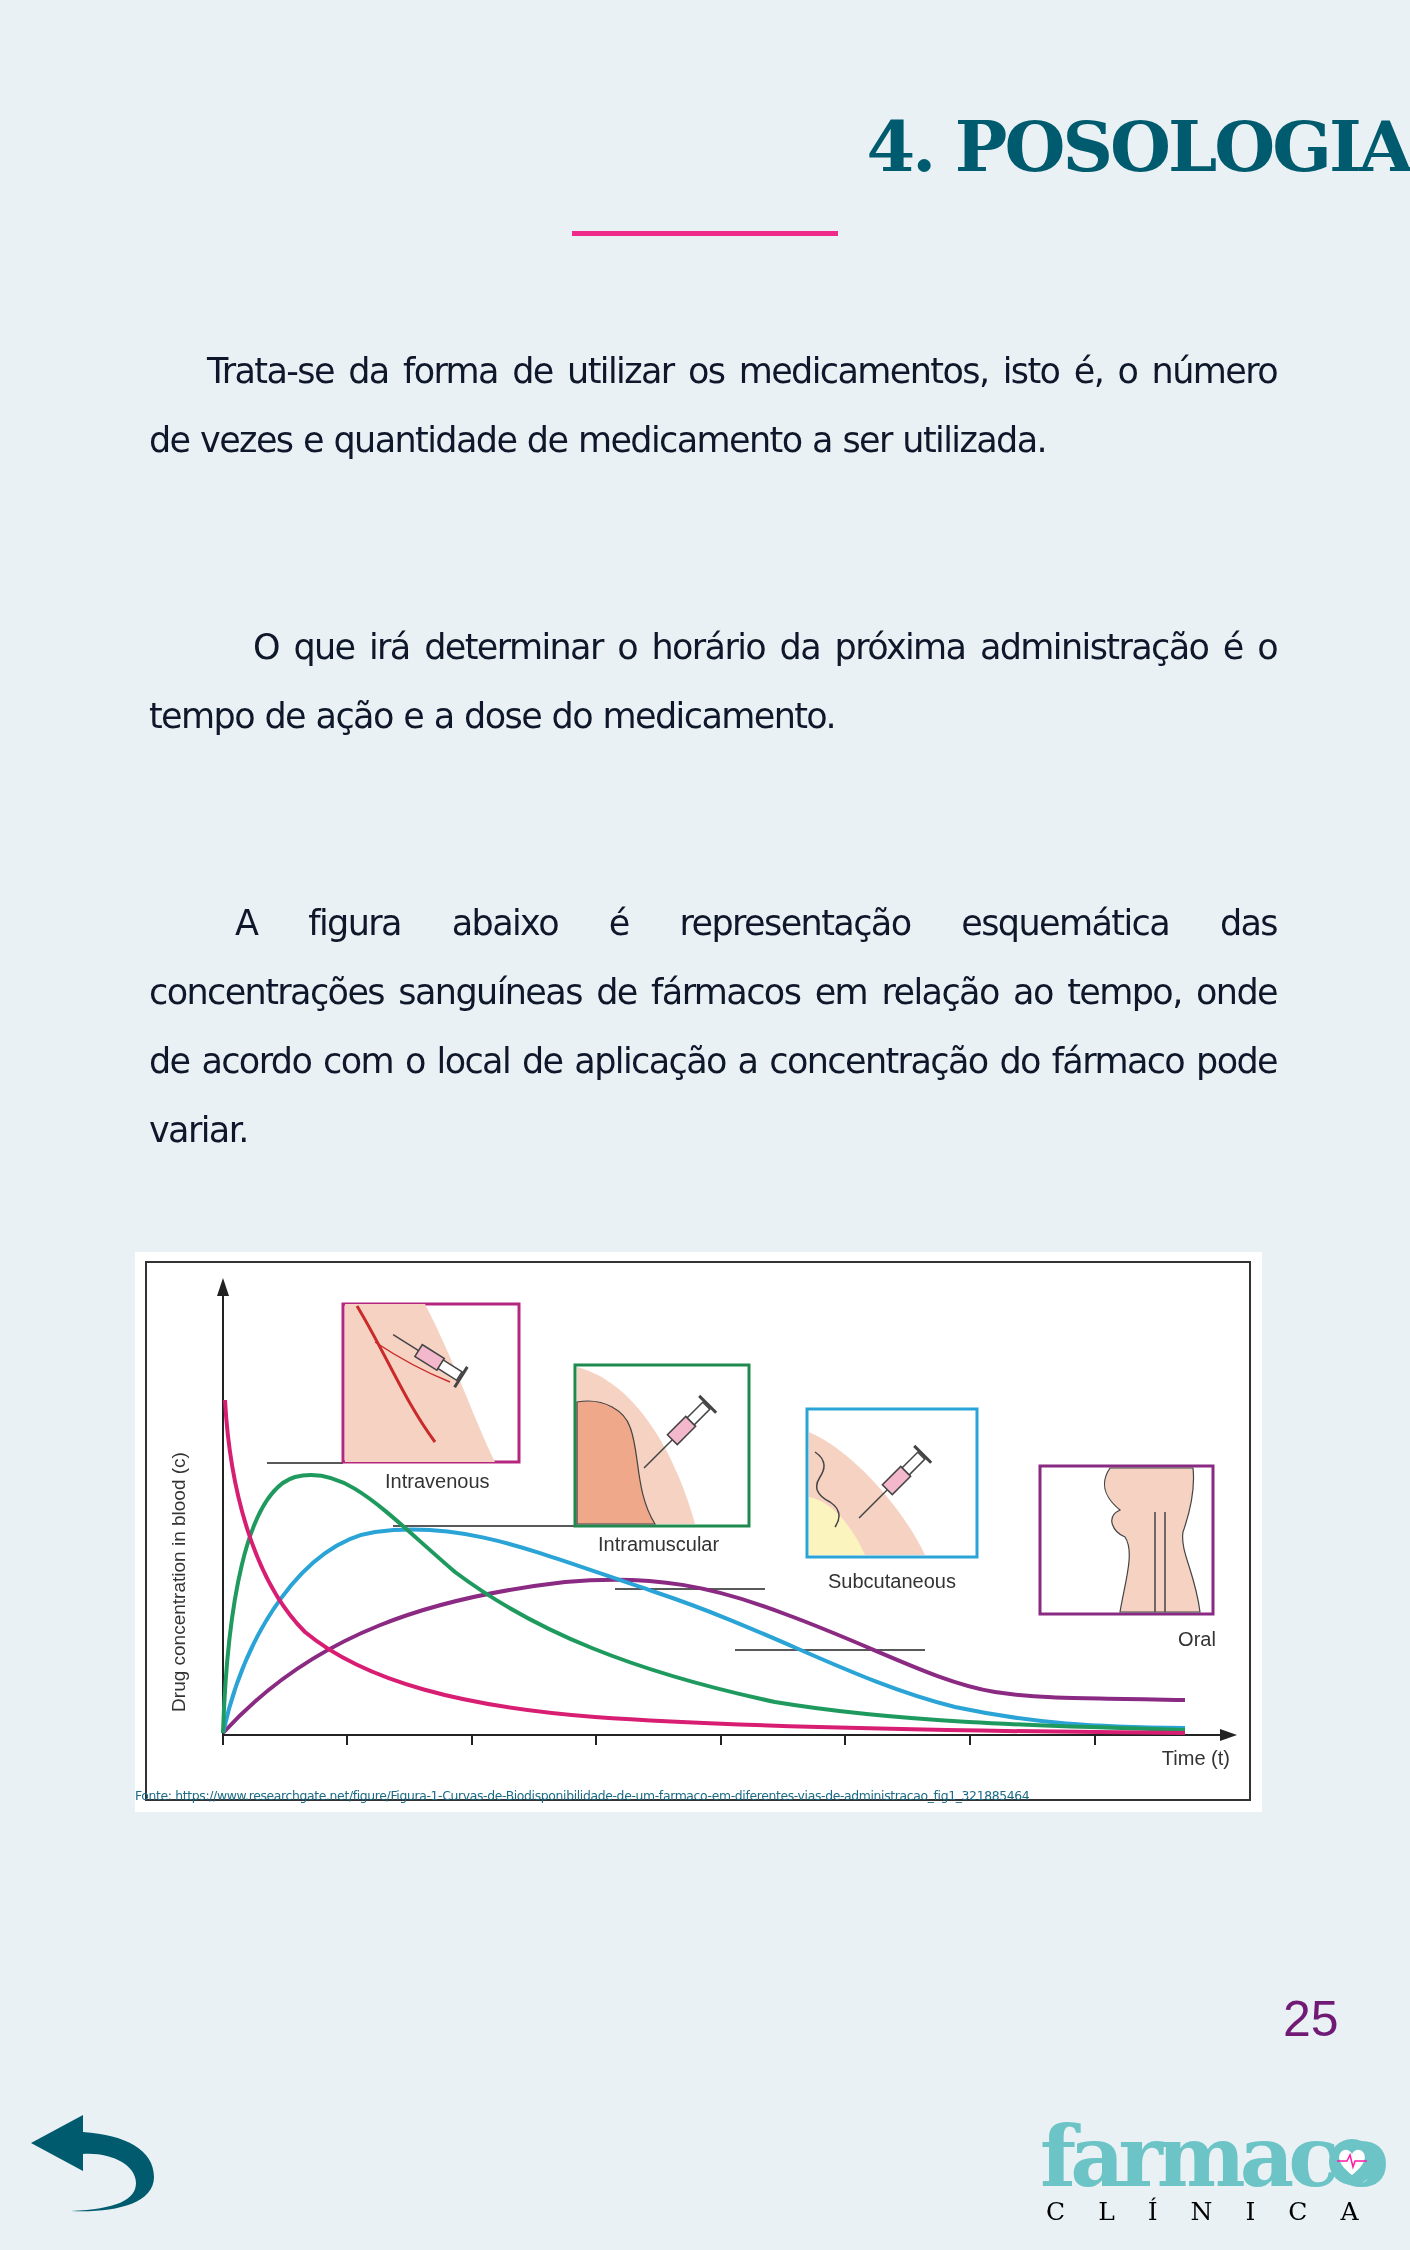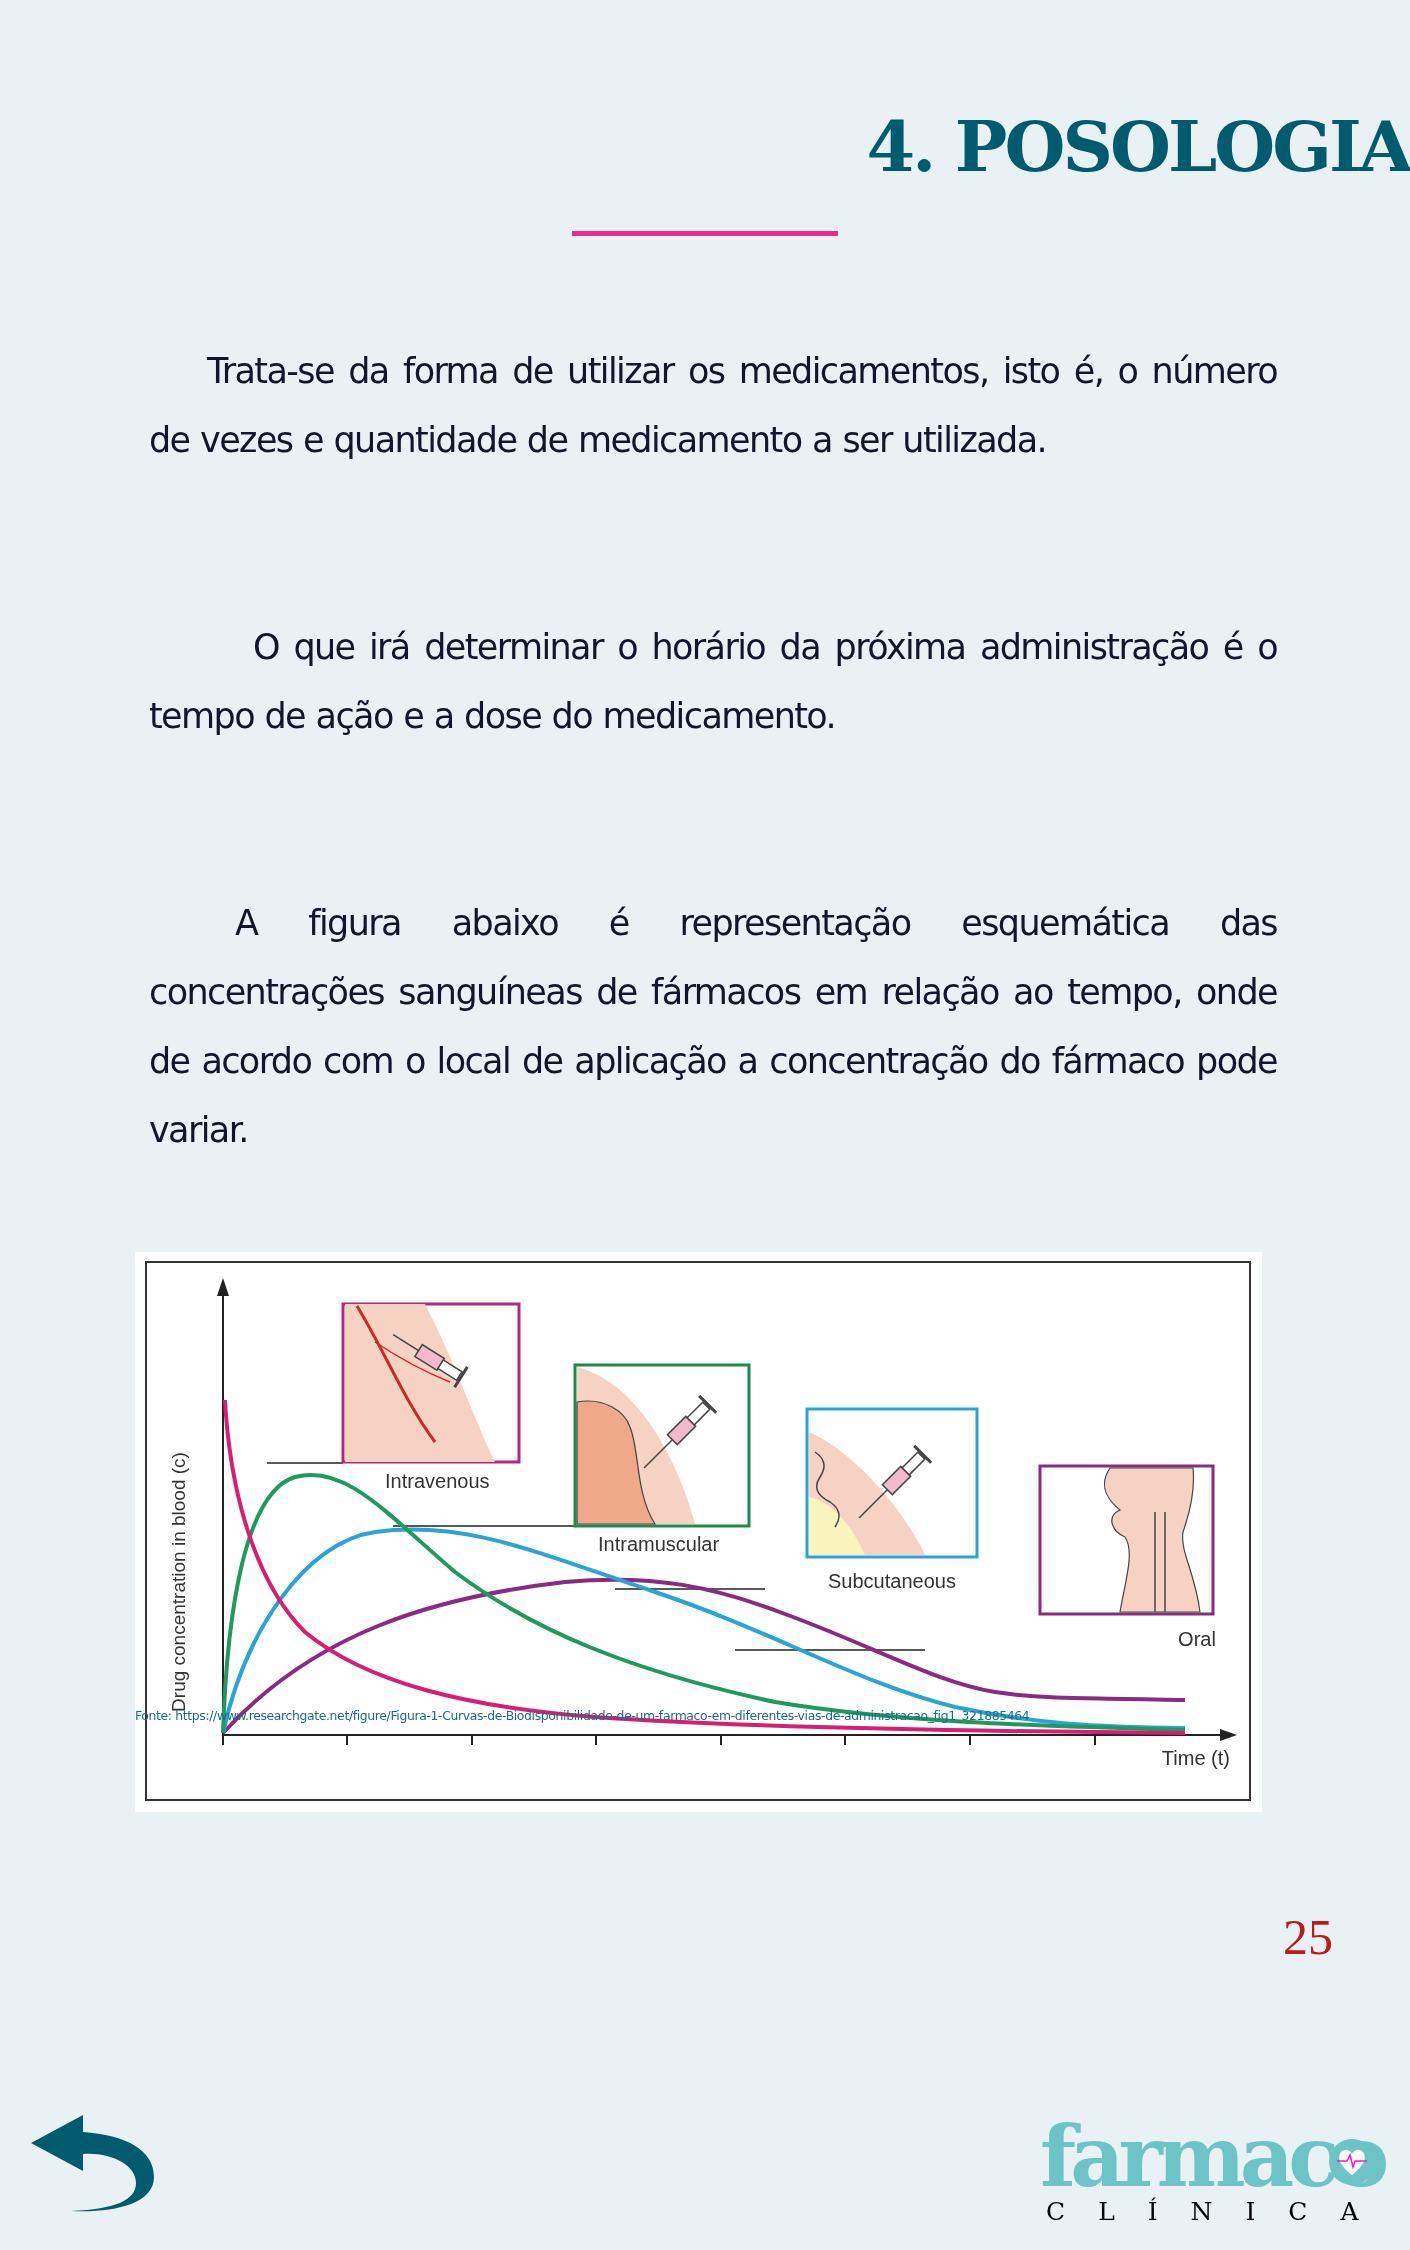--- a/index.html
+++ b/index.html
@@ -26,27 +26,27 @@
   .para.p1 { top: 337px; text-indent: 58px; }
   .para.p2 { top: 613px; text-indent: 104px; }
   .para.p3 { top: 889px; text-indent: 86px; }
 
   .figure {
     position: absolute; left: 135px; top: 1252px; width: 1127px; height: 560px;
     background: #ffffff;
   }
   .figure svg { position: absolute; left: 0; top: 0; }
   .caption {
-    position: absolute; left: 135px; top: 1708px; width: 1200px;
+    position: absolute; left: 135px; top: 1788px; width: 1200px;
     font-family: "DejaVu Sans", sans-serif; font-size: 12.4px; color: #1b6b86;
     letter-spacing: -0.35px; white-space: nowrap;
   }
   .page-number {
-    position: absolute; left: 1283px; top: 1912px; font-size: 50px;
-    color: #b91c1c; font-family: Liberation Serif, serif; line-height: 1;
+    position: absolute; left: 1283px; top: 1994px; font-size: 50px;
+    color: #701a75; font-family: Liberation Sans, sans-serif; line-height: 1;
   }
   .back-button {
     position: absolute; left: 26px; top: 2105px; width: 130px; height: 110px;
     cursor: pointer;
   }
   .logo {
     position: absolute; left: 1040px; top: 2115px; width: 345px; height: 120px;
   }
   .logo-word {
     position: absolute; left: 0; top: 0; font-family: "DejaVu Serif", serif;

